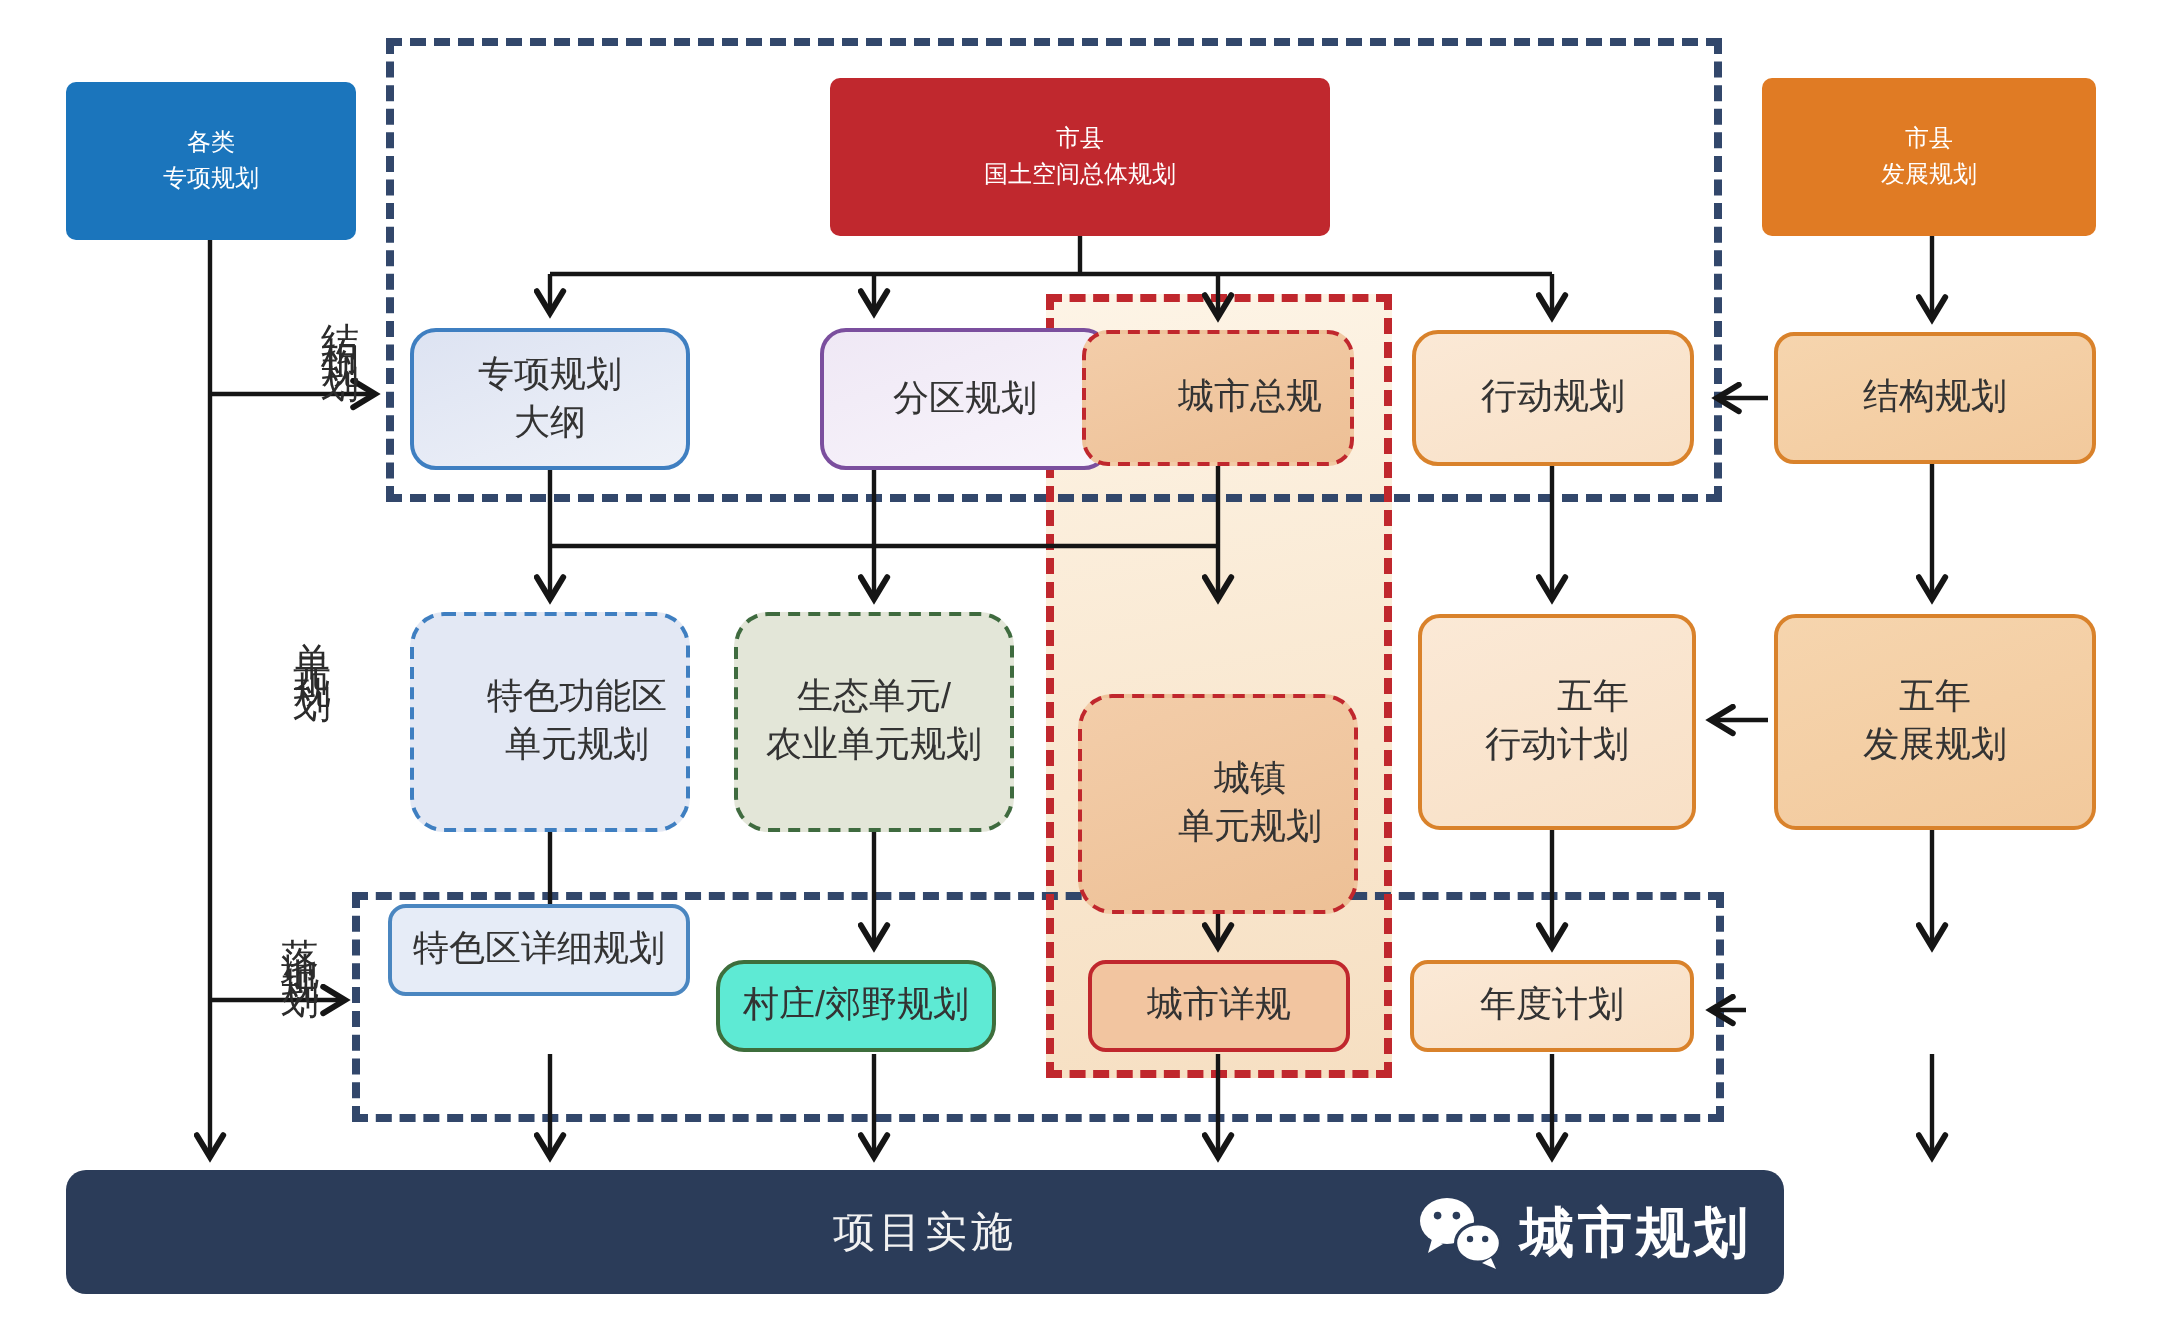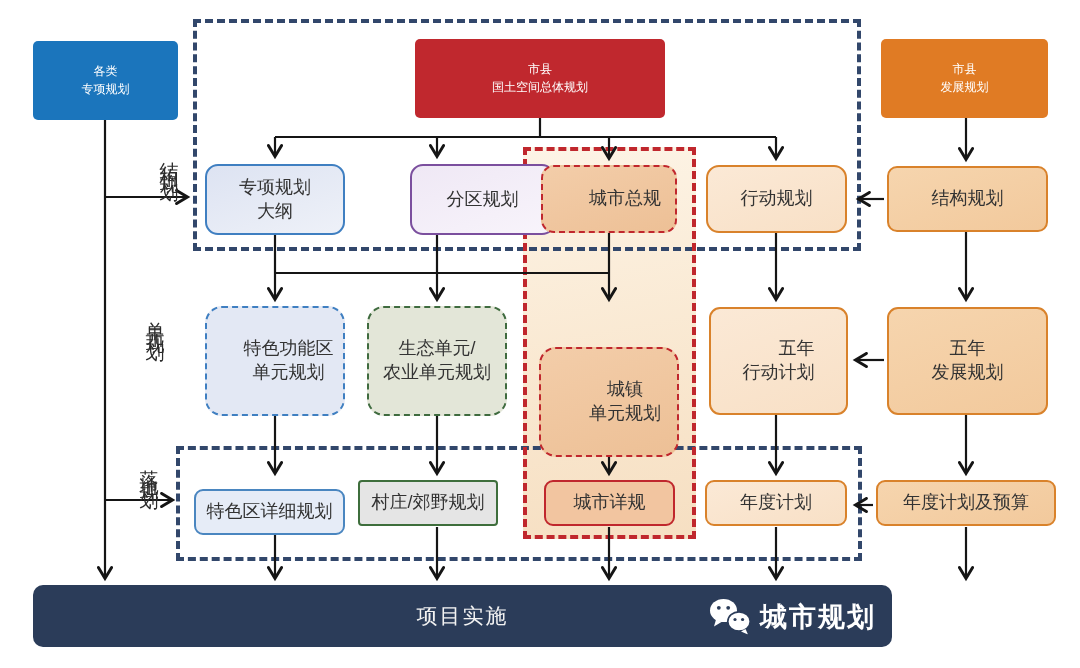--- a/index.html
+++ b/index.html
@@ -29,21 +29,21 @@
   .orange-solid { background:#e07b24; }
 
   .outline-blue        { border:2.5px solid #3f7fc1; background:linear-gradient(160deg,#dde3f2,#eef1f8); }
   .outline-purple      { border:2.5px solid #7b4f9e; background:linear-gradient(160deg,#efe8f5,#f8f4fb); }
   .dashed-red-node     { border:2.5px dashed #c0272d; background:linear-gradient(160deg,#f3cda9,#edc096);padding-left:32px; }
   .outline-orange-lt   { border:2.5px solid #d9822b; background:linear-gradient(160deg,#fbe9d6,#f8e0c6);text-align:right; }
   .outline-orange-deep { border:2.5px solid #d9822b; background:linear-gradient(160deg,#f6d5ae,#f2c99c); }
   .dashed-blue-node    { border:2.5px dashed #3f7fc1; background:#e3e8f4; border-radius:17px; }
   .dashed-green-node   { border:2.5px dashed #3f6b3f; background:#e3e6d8; border-radius:17px; }
   .solid-blue-node     { border:2.5px solid #4a86c0; background:#e6ecf7; border-radius:9px; }
-  .solid-green-node    { border:2.5px solid #3e6e3c; background:#e5e5e5; border-radius:4px; }
+  .solid-green-node    { border:2.5px solid #3e6e3c; background:#5eead4; border-radius:14px; }
   .solid-red-node      { border:2.5px solid #c0272d; background:#f2c5a0; border-radius:9px; }
 
   
   .vlabel { position:absolute; writing-mode:vertical-rl; text-orientation:upright;
       font-size:19px; letter-spacing:7px; color:#2b2b2b; z-index:6; }
 
   
   .footer-bar { position:absolute; left:33px; top:585px; width:859px; height:62px;
       background:#2b3c59; border-radius:10px; z-index:5; }
   .footer-title { position:absolute; left:0; right:0; top:50%; transform:translateY(-50%);
@@ -128,25 +128,24 @@
 单元规划</div>
   <div class="node dashed-green-node" style="left:367px;top:306px;width:140px;height:110px;">生态单元/
 农业单元规划</div>
   <div class="node dashed-red-node" style="left:539px;top:306px;width:140px;height:110px;border-radius:17px;margin-top:41px;">城镇
 单元规划</div>
   <div class="node outline-orange-lt" style="left:709px;top:307px;width:139px;height:108px;border-radius:11px;">五年
 行动计划</div>
   <div class="node outline-orange-deep" style="left:887px;top:307px;width:161px;height:108px;border-radius:11px;">五年
 发展规划</div>
 
-  <div class="node solid-blue-node" style="left:194px;top:489px;width:151px;height:46px;">特色区详细规划</div>
+  <div class="node solid-blue-node" style="left:194px;top:452px;width:151px;height:46px;">特色区详细规划</div>
   <div class="node solid-green-node" style="left:358px;top:480px;width:140px;height:46px;">村庄/郊野规划</div>
   <div class="node solid-red-node" style="left:544px;top:480px;width:131px;height:46px;">城市详规</div>
   <div class="node outline-orange-lt" style="left:705px;top:480px;width:142px;height:46px;border-radius:9px;">年度计划</div>
-  <div class="node outline-orange-deep" style="left:876px;top:480px;width:180px;height:46px;border-radius:9px;">年度计划及预算</div>
 
   <div class="footer-bar">
     <span class="footer-title">项目实施</span>
     <div class="brand">
       <svg width="44" height="37" viewBox="0 0 44 37">
         <ellipse cx="15.5" cy="13" rx="13.5" ry="11.5" fill="#ffffff"></ellipse>
         <path d="M8 22 L6 29 L13.5 24.5 Z" fill="#ffffff"></path>
         <circle cx="10.8" cy="10.3" r="1.9" fill="#2b3c59"></circle>
         <circle cx="20.2" cy="10.3" r="1.9" fill="#2b3c59"></circle>
         <ellipse cx="31" cy="24" rx="11.2" ry="9.6" fill="#ffffff" stroke="#2b3c59" stroke-width="1.6"></ellipse>

